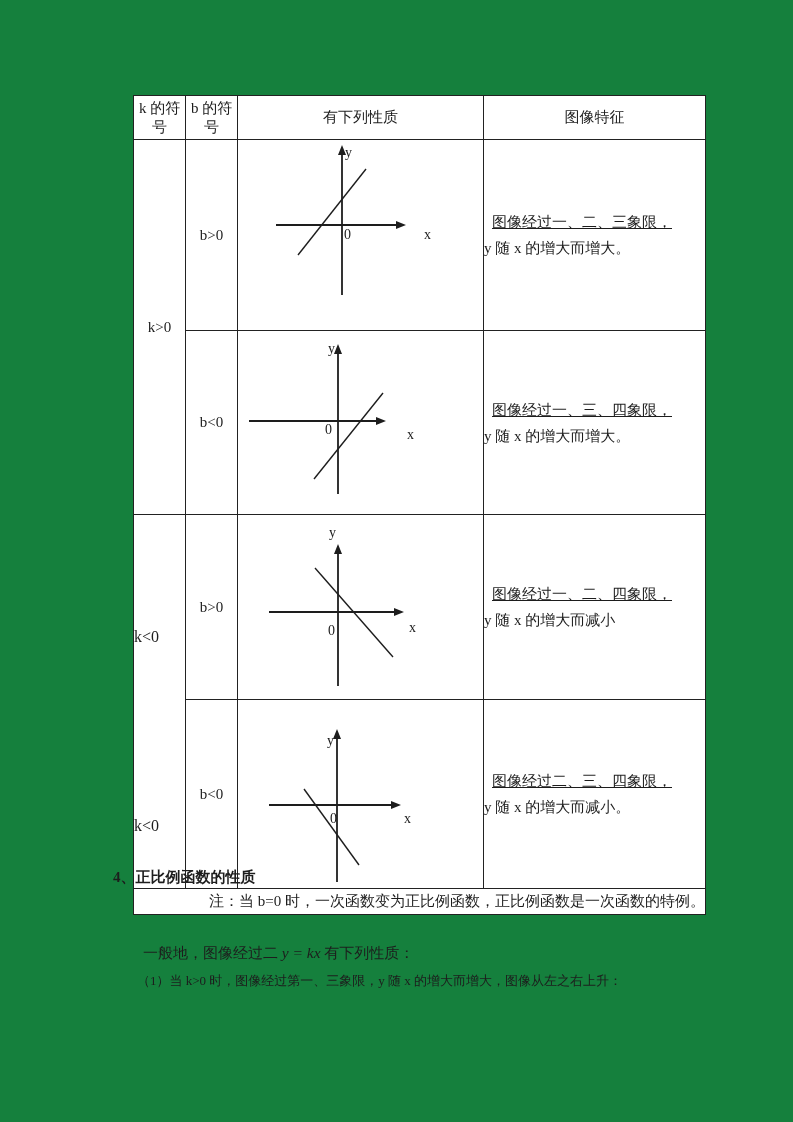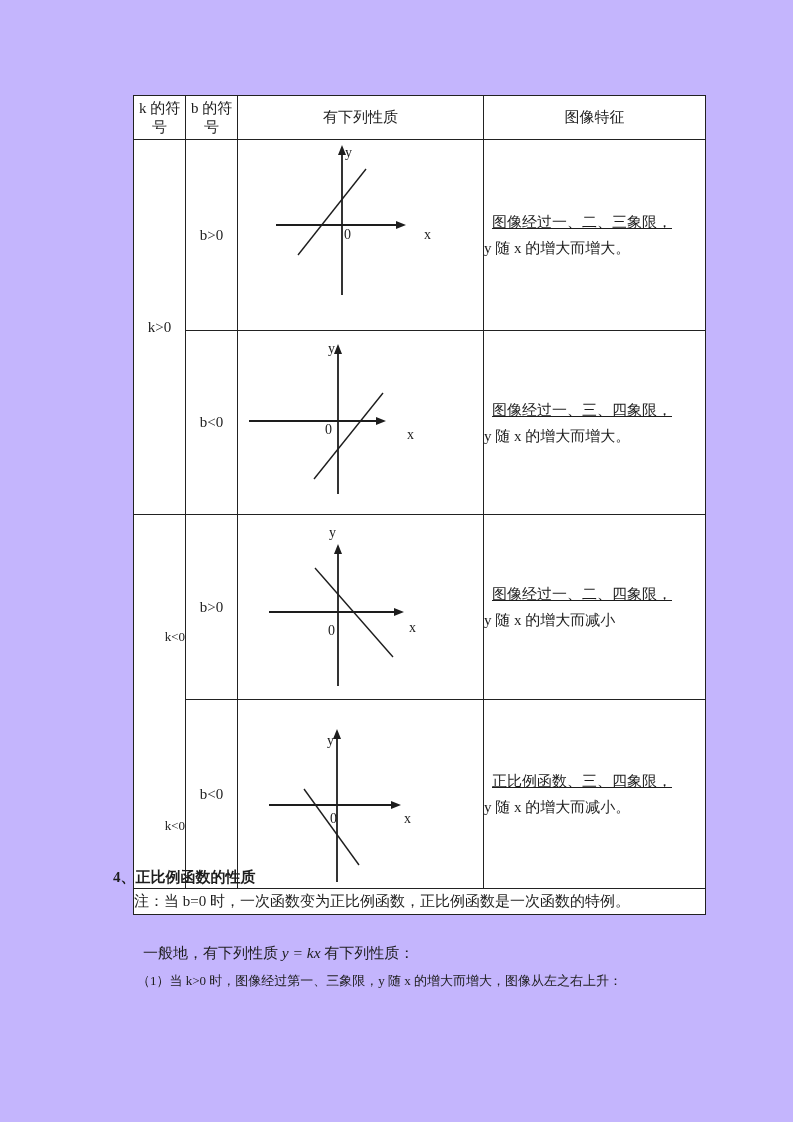--- a/index.html
+++ b/index.html
@@ -4,21 +4,21 @@
 <style>
   html, body {
     margin: 0;
     padding: 0;
     background: #ffffff;
   }
   .page {
     position: relative;
     width: 793px;
     height: 1122px;
-    background: #c4b5fd;
+    background: #15803d;
     overflow: hidden;
     font-family: "Liberation Serif", "DejaVu Serif", serif;
     color: #1d1d1d;
   }
 
   
   table.fn-table {
     position: absolute;
     left: 133px;
     top: 95px;
@@ -48,41 +48,41 @@
   td.k-neg-cell { vertical-align: top; }
   .k-neg-wrap {
     position: relative;
     height: 373px;
     width: 100%;
   }
   .k-neg-wrap span {
     position: absolute;
     left: 0;
     width: 100%;
-    text-align: right;
-    font-size: 13px;
+    text-align: left;
+    font-size: 16px;
     line-height: 16px;
   }
   .k-neg-top    { top: 114px; }
   .k-neg-bottom { top: 303px; }
 
   td.graph-cell { vertical-align: top; }
   td.graph-cell svg { display: block; }
 
   td.feature-cell {
     vertical-align: middle;
     padding-left: 24px;
     padding-right: 8px;
     line-height: 26px;
   }
   td.feature-cell .l1 { text-indent: 8px; text-decoration: underline; }
 
   td.note-cell {
     height: 25px;
-    text-align: left;
+    text-align: right;
     vertical-align: middle;
     font-weight: bold;
     font-size: 14.5px;
   }
 
   
   tr.r1 td { height: 190px; }
   tr.r2 td { height: 183px; }
   tr.r3 td { height: 183px; }
   tr.r4 td { height: 186px; }
@@ -220,32 +220,32 @@
           <polygon class="ah" points="99,29 95,39 103,39"></polygon>
           <line class="axis" x1="31" y1="105" x2="155" y2="105"></line>
           <polygon class="ah" points="163,105 153,101 153,109"></polygon>
           <line class="fnline" x1="66" y1="89" x2="121" y2="165"></line>
           <text class="glabel" x="89" y="45">y</text>
           <text class="glabel" x="92" y="123">0</text>
           <text class="glabel" x="166" y="123">x</text>
         </svg>
       </td>
       <td class="feature-cell">
-        <div class="l1">正比例函数、三、四象限，</div>
+        <div class="l1">图像经过二、三、四象限，</div>
         <div class="l2">y 随 x 的增大而减小。</div>
       </td>
     </tr>
 
     <tr>
       <td class="note-cell" colspan="4">注：当 b=0 时，一次函数变为正比例函数，正比例函数是一次函数的特例。</td>
     </tr>
   </tbody>
     </table>
 
   <div class="section-heading">4、正比例函数的性质</div>
 
   <div class="section-intro">
-    <span>一般地，有下列性质 </span><span class="formula">y = kx</span><span> 有下列性质：</span>
+    <span>一般地，图像经过二 </span><span class="formula">y = kx</span><span> 有下列性质：</span>
   </div>
 
   <div class="prop-item i1">（1）当 k&gt;0 时，图像经过第一、三象限，y 随 x 的增大而增大，图像从左之右上升：</div>
 
 </div>
 
 </body></html>

